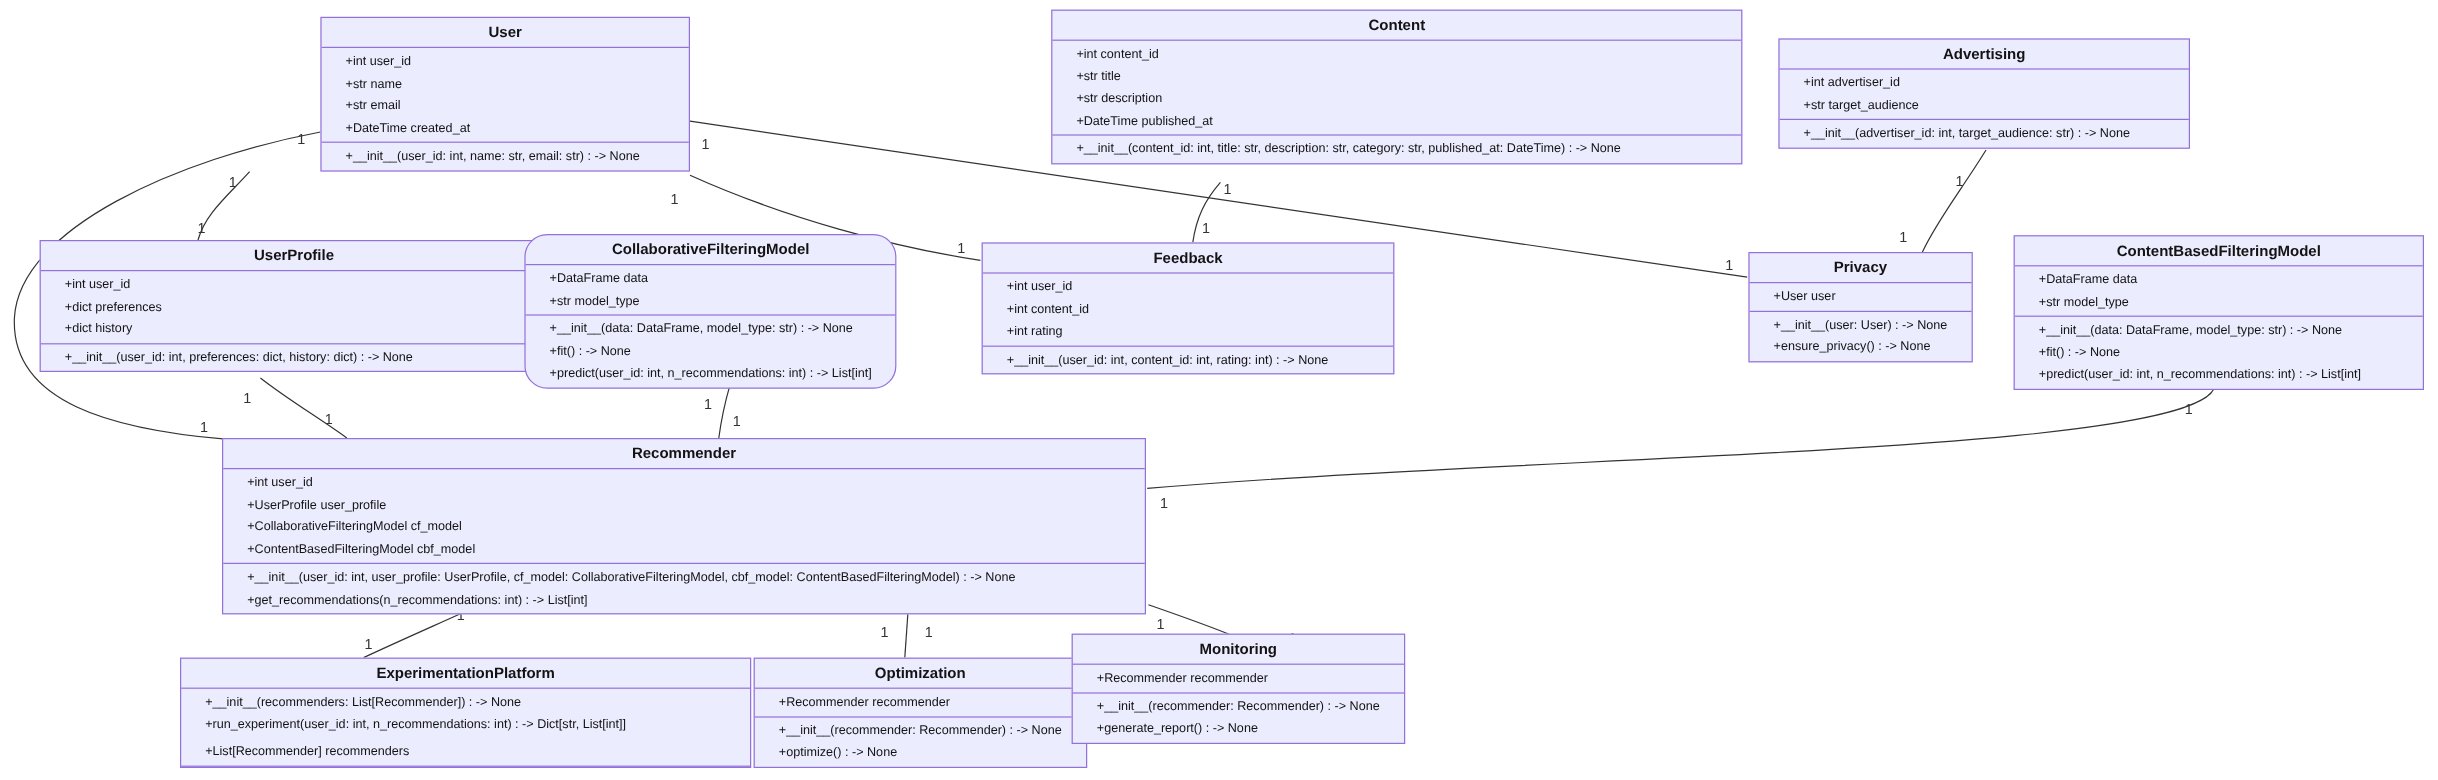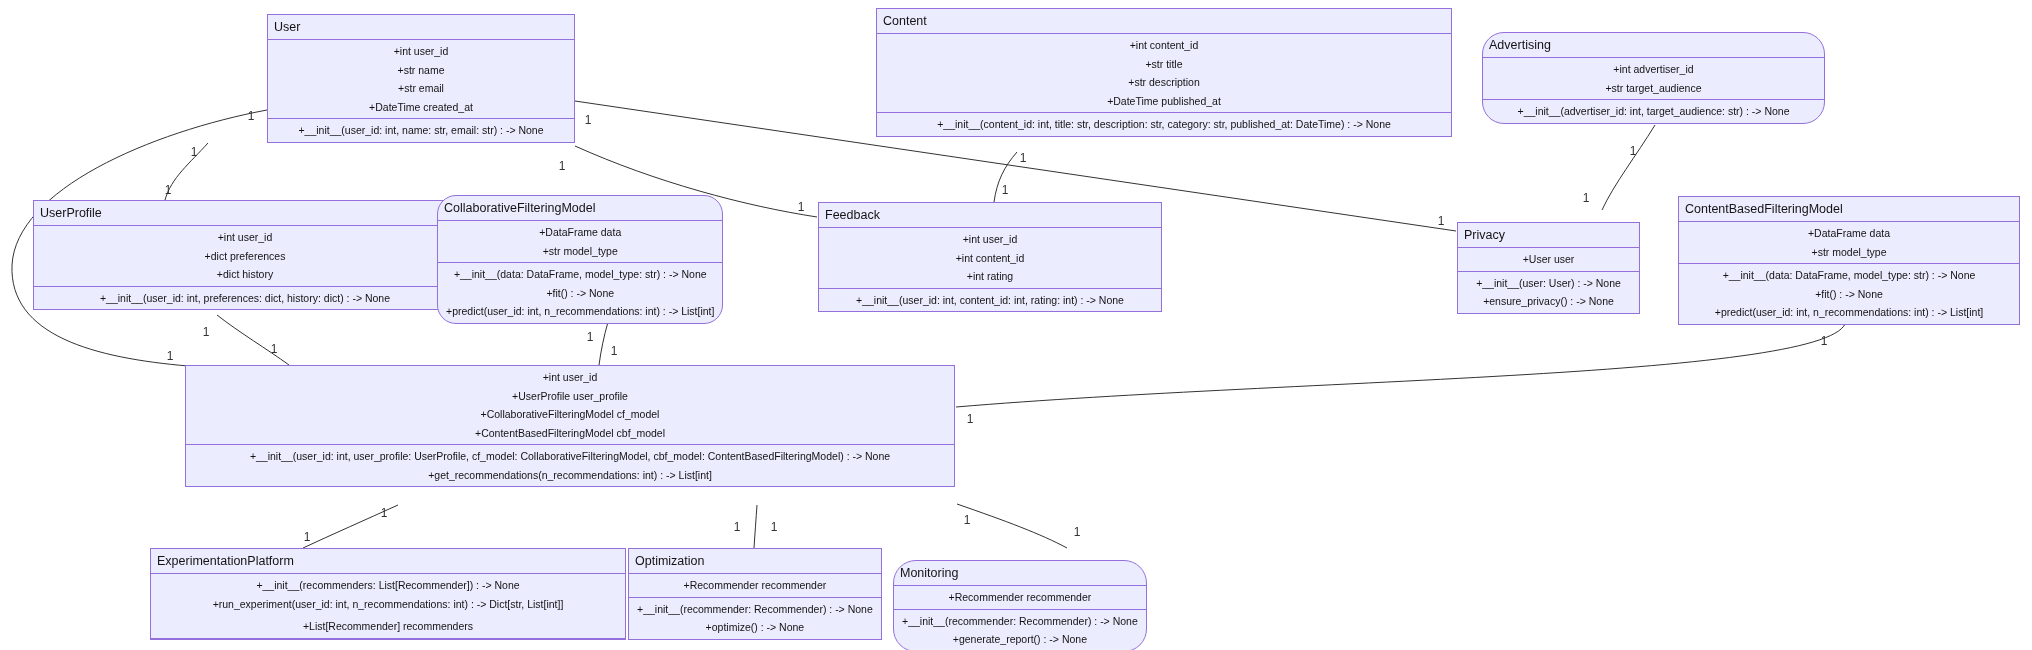--- a/index.html
+++ b/index.html
@@ -9,24 +9,24 @@
   }
   .canvas{position:absolute;left:0;top:0;width:2032px;height:650px;}
   svg.edge-layer{position:absolute;left:0;top:0;}
   .edge-path{fill:none;stroke:#333333;stroke-width:1;}
   .mult-label{font-size:12px;fill:#333333;font-family:"Liberation Sans",sans-serif;}
   .class-node{
     position:absolute;background:#ECECFF;border:1px solid #9370DB;
     box-sizing:border-box;min-width:max-content;color:#131313;
   }
   .class-title{
-    font-weight:normal;font-size:12.5px;line-height:24px;height:24px;
-    border-bottom:1px solid #9370DB;padding:0 6px;white-space:nowrap;
-  }
-  .compartment{padding:2px 0;text-align:center;}
+    font-weight:bold;font-size:12.5px;line-height:24px;height:24px;
+    text-align:center;border-bottom:1px solid #9370DB;padding:0 6px;white-space:nowrap;
+  }
+  .compartment{padding:2px 12px;}
   .compartment.attrs{border-bottom:1px solid #9370DB;}
   .member-row{
     font-size:10.5px;line-height:18.5px;padding:0 8px;white-space:nowrap;
   }
 </style>
 </head>
 <body>
 
 <div class="canvas">
   <svg class="edge-layer" width="2032" height="650">
@@ -85,21 +85,21 @@
         <div class="compartment attrs">
           <div class="member-row">+int content_id</div>
           <div class="member-row">+str title</div>
           <div class="member-row">+str description</div>
           <div class="member-row">+DateTime published_at</div>
         </div>
         <div class="compartment methods">
           <div class="member-row">+__init__(content_id: int, title: str, description: str, category: str, published_at: DateTime) : -&gt; None</div>
         </div>
       </div>
-      <div class="class-node" style="left: 1482px; top: 32px; width: 343px; border-radius: 22px;">
+      <div class="class-node" style="left: 1482px; top: 32px; width: 343px;">
         <div class="class-title">Advertising</div>
         <div class="compartment attrs">
           <div class="member-row">+int advertiser_id</div>
           <div class="member-row">+str target_audience</div>
         </div>
         <div class="compartment methods">
           <div class="member-row">+__init__(advertiser_id: int, target_audience: str) : -&gt; None</div>
         </div>
       </div>
       <div class="class-node" style="left: 33px; top: 200px; width: 424px;">
@@ -129,21 +129,21 @@
         <div class="class-title">Feedback</div>
         <div class="compartment attrs">
           <div class="member-row">+int user_id</div>
           <div class="member-row">+int content_id</div>
           <div class="member-row">+int rating</div>
         </div>
         <div class="compartment methods">
           <div class="member-row">+__init__(user_id: int, content_id: int, rating: int) : -&gt; None</div>
         </div>
       </div>
-      <div class="class-node" style="left: 1457px; top: 210px; width: 183px; margin-top: 12px;">
+      <div class="class-node" style="left: 1457px; top: 210px; width: 183px;">
         <div class="class-title">Privacy</div>
         <div class="compartment attrs">
           <div class="member-row">+User user</div>
         </div>
         <div class="compartment methods">
           <div class="member-row">+__init__(user: User) : -&gt; None</div>
           <div class="member-row">+ensure_privacy() : -&gt; None</div>
         </div>
       </div>
       <div class="class-node" style="left: 1678px; top: 196px; width: 342px;">
@@ -152,20 +152,21 @@
           <div class="member-row">+DataFrame data</div>
           <div class="member-row">+str model_type</div>
         </div>
         <div class="compartment methods">
           <div class="member-row">+__init__(data: DataFrame, model_type: str) : -&gt; None</div>
           <div class="member-row">+fit() : -&gt; None</div>
           <div class="member-row">+predict(user_id: int, n_recommendations: int) : -&gt; List[int]</div>
         </div>
       </div>
       <div class="class-node" style="left: 185px; top: 365px; width: 770px;">
+        <div class="class-title">Recommender</div>
         <div class="compartment attrs">
           <div class="member-row">+int user_id</div>
           <div class="member-row">+UserProfile user_profile</div>
           <div class="member-row">+CollaborativeFilteringModel cf_model</div>
           <div class="member-row">+ContentBasedFilteringModel cbf_model</div>
         </div>
         <div class="compartment methods">
           <div class="member-row">+__init__(user_id: int, user_profile: UserProfile, cf_model: CollaborativeFilteringModel, cbf_model: ContentBasedFilteringModel) : -&gt; None</div>
           <div class="member-row">+get_recommendations(n_recommendations: int) : -&gt; List[int]</div>
         </div>
@@ -183,21 +184,21 @@
       <div class="class-node" style="left: 628px; top: 548px; width: 234px;">
         <div class="class-title">Optimization</div>
         <div class="compartment attrs">
           <div class="member-row">+Recommender recommender</div>
         </div>
         <div class="compartment methods">
           <div class="member-row">+__init__(recommender: Recommender) : -&gt; None</div>
           <div class="member-row">+optimize() : -&gt; None</div>
         </div>
       </div>
-      <div class="class-node" style="left: 893px; top: 560px; width: 242px; border-radius: 23px;">
+      <div class="class-node" style="left: 893px; top: 528px; width: 242px;">
         <div class="class-title">Monitoring</div>
         <div class="compartment attrs">
           <div class="member-row">+Recommender recommender</div>
         </div>
         <div class="compartment methods">
           <div class="member-row">+__init__(recommender: Recommender) : -&gt; None</div>
           <div class="member-row">+generate_report() : -&gt; None</div>
         </div>
       </div>
     </div>

